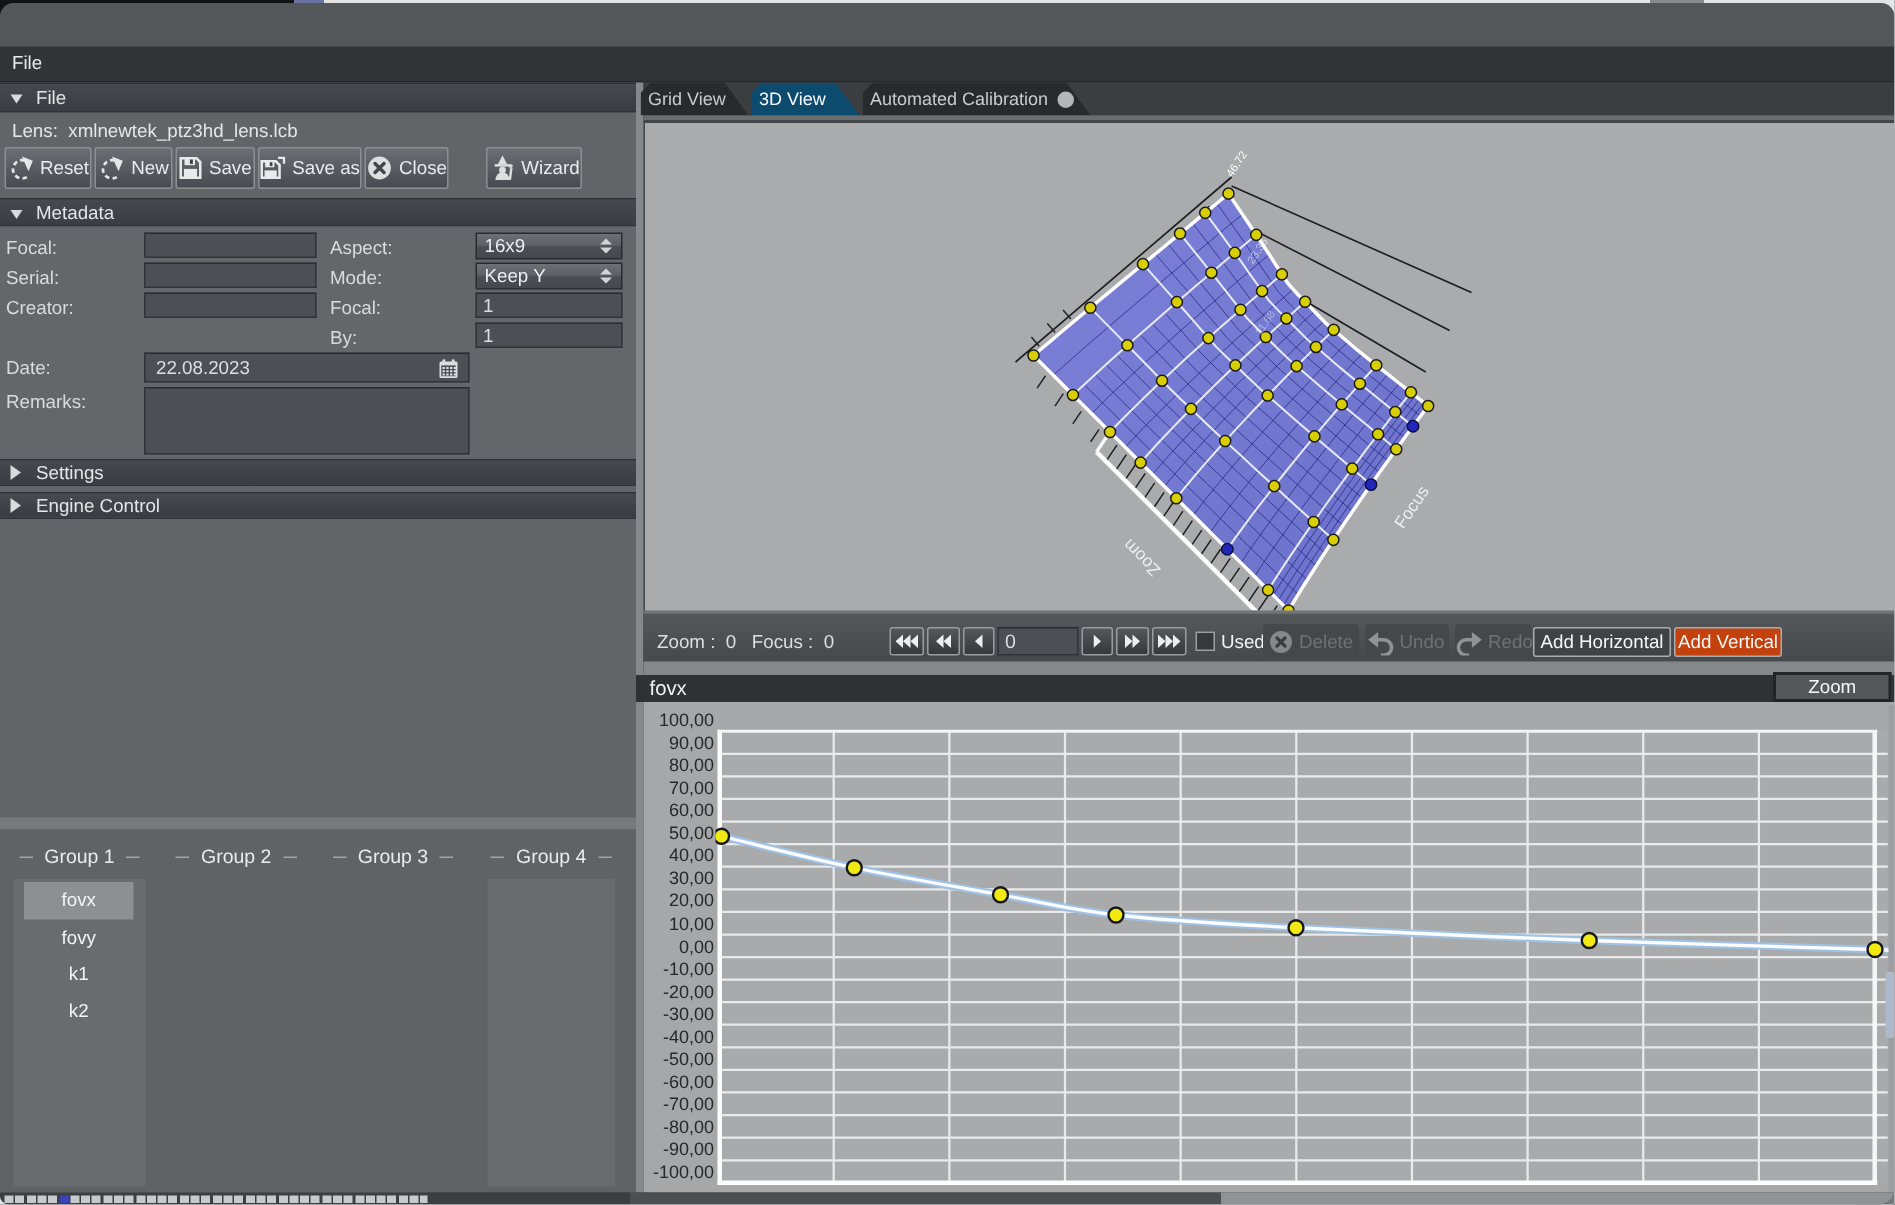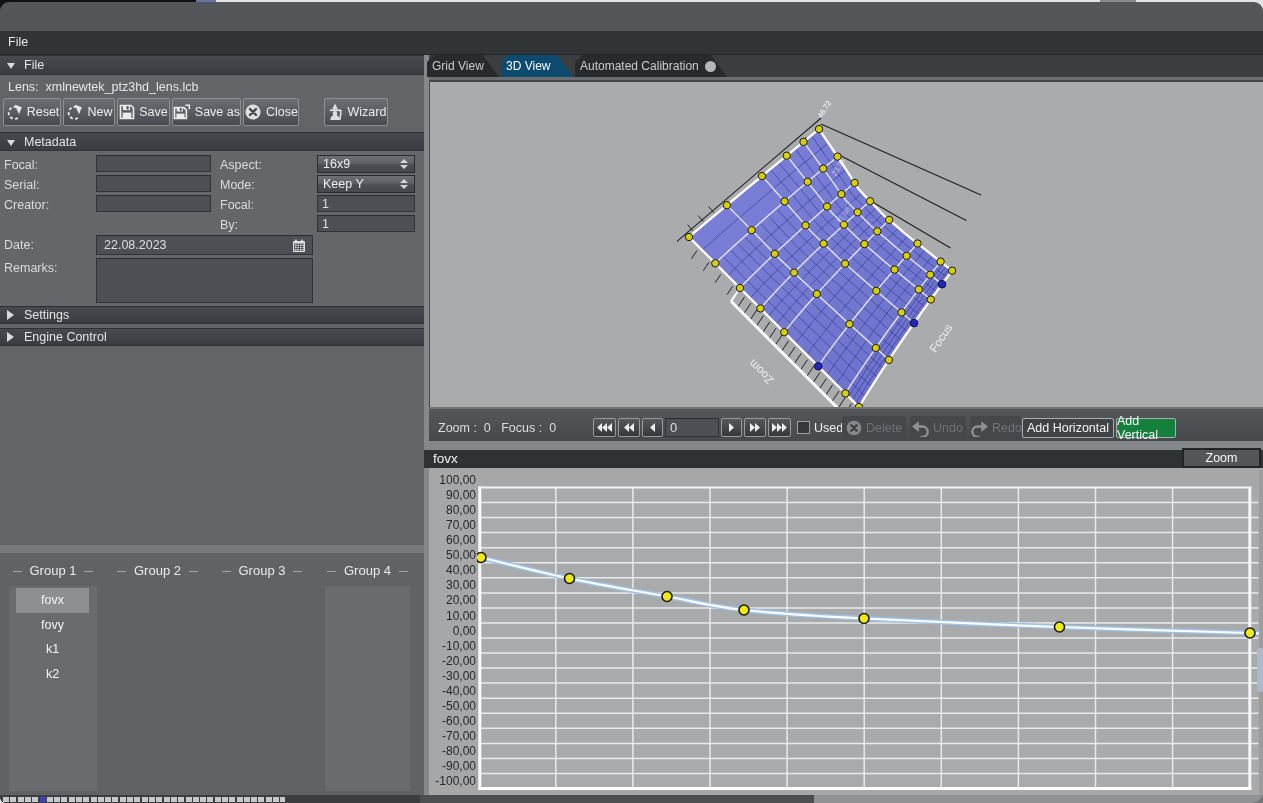--- a/index.html
+++ b/index.html
@@ -279,21 +279,21 @@
         </svg></div>
       <div style="position:absolute;left:933px;top:419px;color:#6e7275;font-size:12.5px">Undo</div>
       <div style="position:absolute;left:970px;top:418px"><svg width="19" height="17" viewBox="0 0 19 17" style="">
           <g transform="translate(19,0) scale(-1,1)">
             <path d="M4,6.5 h7.5 a5.2 5.2 0 0 1 5.2 5.2 a5.2 5.2 0 0 1 -5.2 5.2 h-2" fill="none" stroke="#8f9396" stroke-width="2.4"></path>
             <path d="M8.6,0.6 L8.6,12.4 L1.2,6.5 Z" fill="#8f9396" stroke="none" transform="scale(0.9) translate(0,0.8)"></path>
           </g>
         </svg></div>
       <div style="position:absolute;left:992px;top:419px;color:#6e7275;font-size:12.5px">Redo</div>
       <div style="position:absolute;left:1022px;top:416px;width:92px;height:20px;box-sizing:border-box;background:#3f4346;border:1px solid #aaadaf;border-radius:2px;display:flex;align-items:center;justify-content:center;color:#f4f6f7;font-size:12.5px">Add Horizontal</div>
-      <div style="position:absolute;left:1116px;top:416px;width:60px;height:20px;box-sizing:border-box;background:#15803d;border:1px solid #aaadaf;border-radius:2px;display:flex;align-items:center;justify-content:center;color:#f4f6f7;font-size:12.5px">Add Vertical</div>
+      <div style="position:absolute;left:1116px;top:416px;width:72px;height:20px;box-sizing:border-box;background:#c2410c;border:1px solid #aaadaf;border-radius:2px;display:flex;align-items:center;justify-content:center;color:#f4f6f7;font-size:12.5px">Add Vertical</div>
       <div style="position:absolute;left:429px;top:439px;width:834px;height:9px;background:#84888a"></div>
       <div style="position:absolute;left:424px;top:448px;width:839px;height:18px;background:#2e3235">
         <div style="position:absolute;left:9px;top:1px;color:#f0f2f4;font-size:13.5px">fovx</div>
         <div style="position:absolute;left:758px;top:-2px;width:79px;height:20px;box-sizing:border-box;background:#53575a;border:2px solid #222528;color:#f4f6f7;font-size:12.5px;display:flex;align-items:center;justify-content:center">Zoom</div>
       </div>
       <div style="position:absolute;left:429px;top:466px;width:834px;height:329px;background:#a5a7a9"></div>
       <div style="position:absolute;left:400px;top:0px;width:76px;height:803px">
         <div style="position:absolute;left:0;top:471.0px;width:76px;text-align:right;font-size:12px;color:#26282a;line-height:15px">100,00</div>
         <div style="position:absolute;left:0;top:486.1px;width:76px;text-align:right;font-size:12px;color:#26282a;line-height:15px">90,00</div>
         <div style="position:absolute;left:0;top:501.1px;width:76px;text-align:right;font-size:12px;color:#26282a;line-height:15px">80,00</div>

